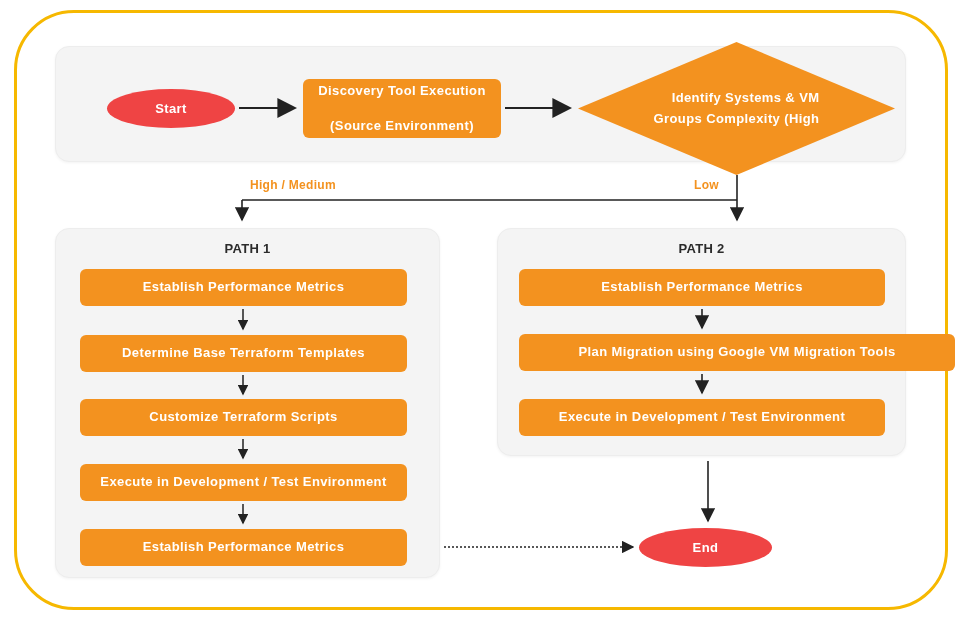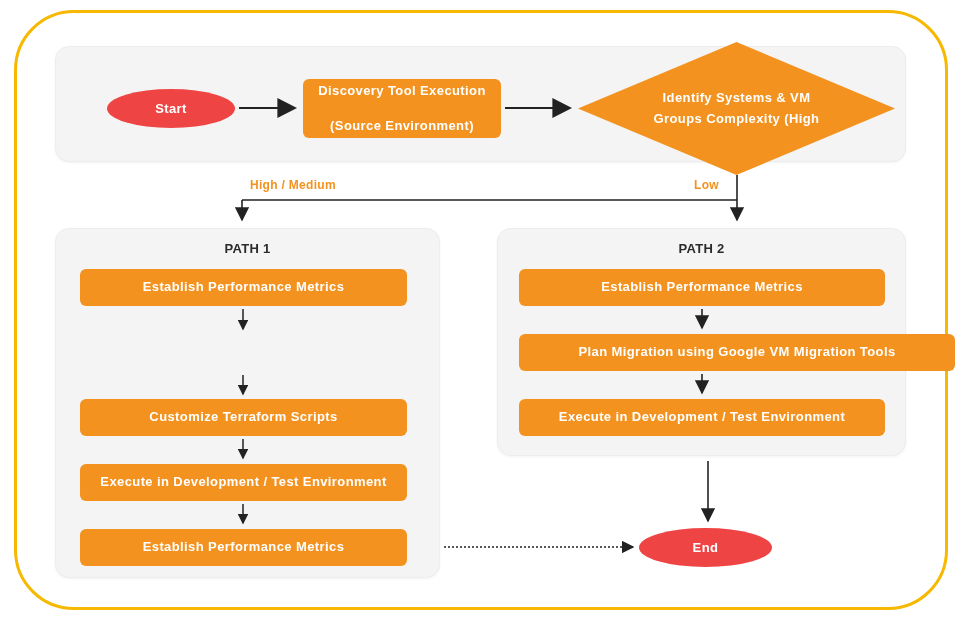--- a/index.html
+++ b/index.html
@@ -106,21 +106,21 @@
     left: 0; top: 0;
     width: 100%; height: 100%;
   }
   .diamond-text {
     position: absolute;
     left: 0; top: 0;
     width: 100%; height: 100%;
     display: flex;
     align-items: center;
     justify-content: center;
-    text-align: center;
+    text-align: right;
     color: #ffffff;
     font-size: 13px;
     font-weight: bold;
     line-height: 1.55;
     letter-spacing: 0.4px;
     padding: 0 56px;
     box-sizing: border-box;
   }
 
   
@@ -170,20 +170,21 @@
   </div>
 
   <div class="branch-label" style="left:250px; top:178px;">High / Medium</div>
   <div class="branch-label" style="left:694px; top:178px;">Low</div>
 
   <div class="panel" id="panel-path1">
     <div class="panel-title">PATH 1</div>
   </div>
 
   <div class="proc" style="left:80px; top:269px; width:327px; height:37px;">Establish Performance Metrics</div>
+  <div class="proc" style="left:80px; top:335px; width:327px; height:37px;">Determine Base Terraform Templates</div>
   <div class="proc" style="left:80px; top:399px; width:327px; height:37px;">Customize Terraform Scripts</div>
   <div class="proc" style="left:80px; top:464px; width:327px; height:37px;">Execute in Development / Test Environment</div>
   <div class="proc" style="left:80px; top:529px; width:327px; height:37px;">Establish Performance Metrics</div>
 
   <div class="panel" id="panel-path2">
     <div class="panel-title">PATH 2</div>
   </div>
 
   <div class="proc" style="left:519px; top:269px; width:366px; height:37px;">Establish Performance Metrics</div>
   <div class="proc" style="left:519px; top:334px; width:436px; height:37px;">Plan Migration using Google VM Migration Tools</div>

